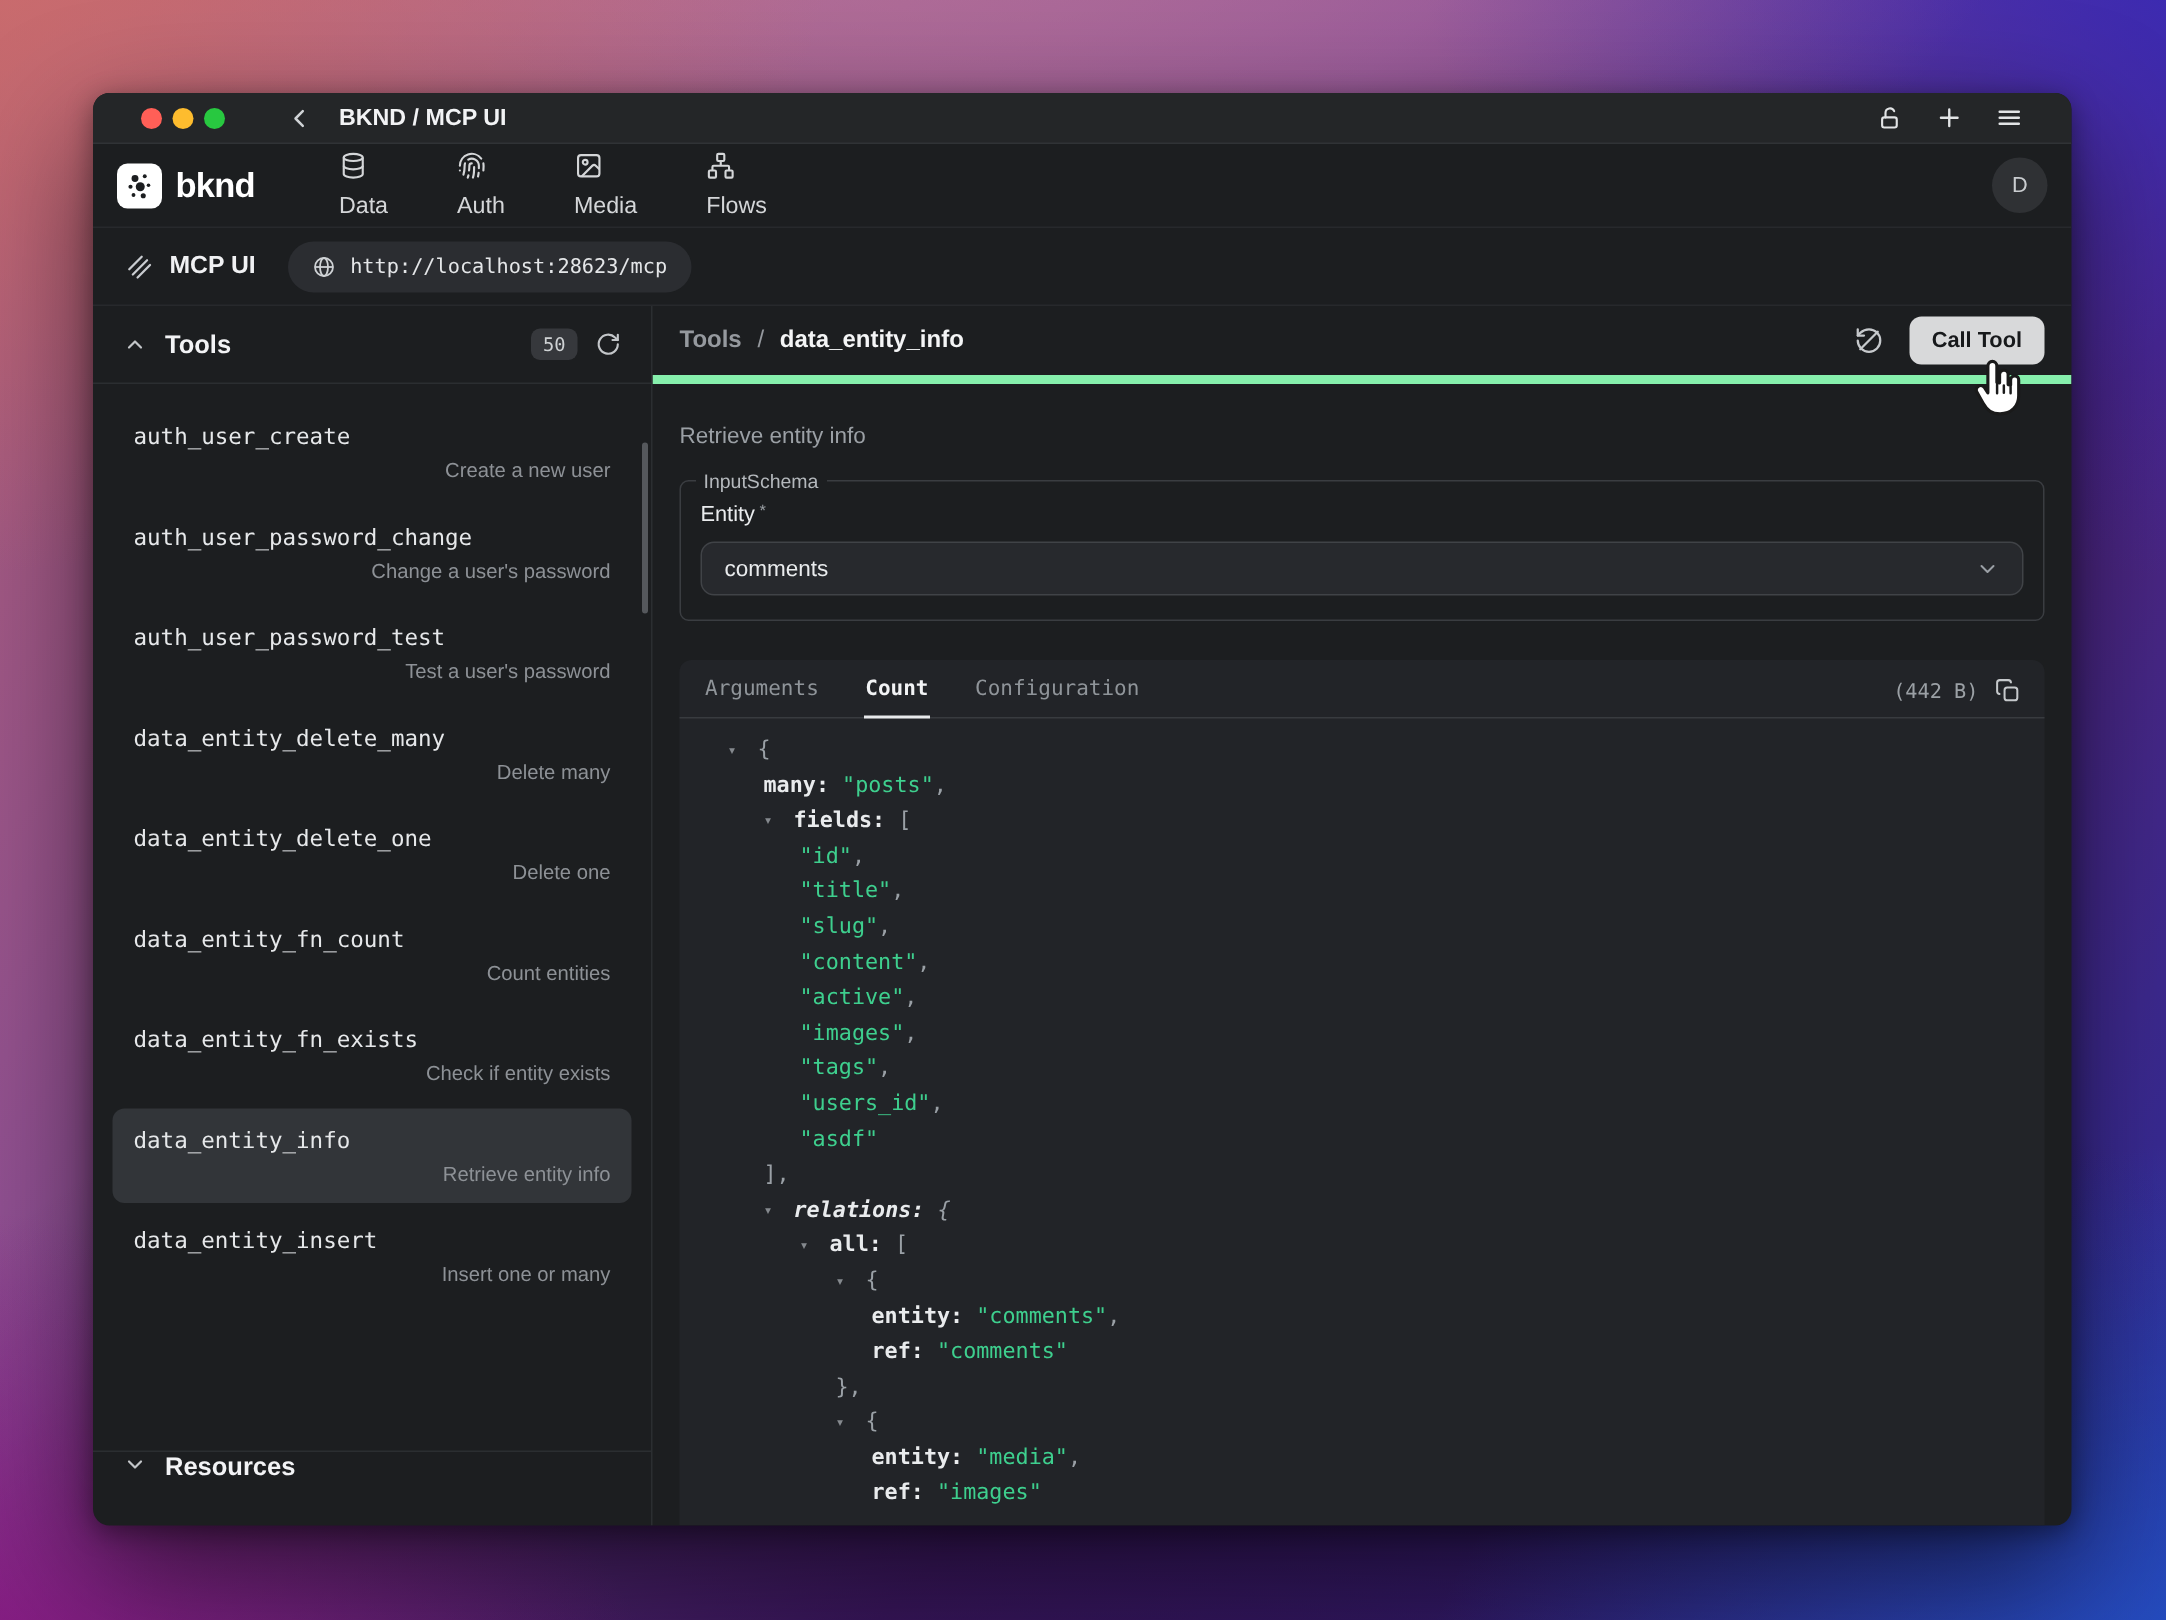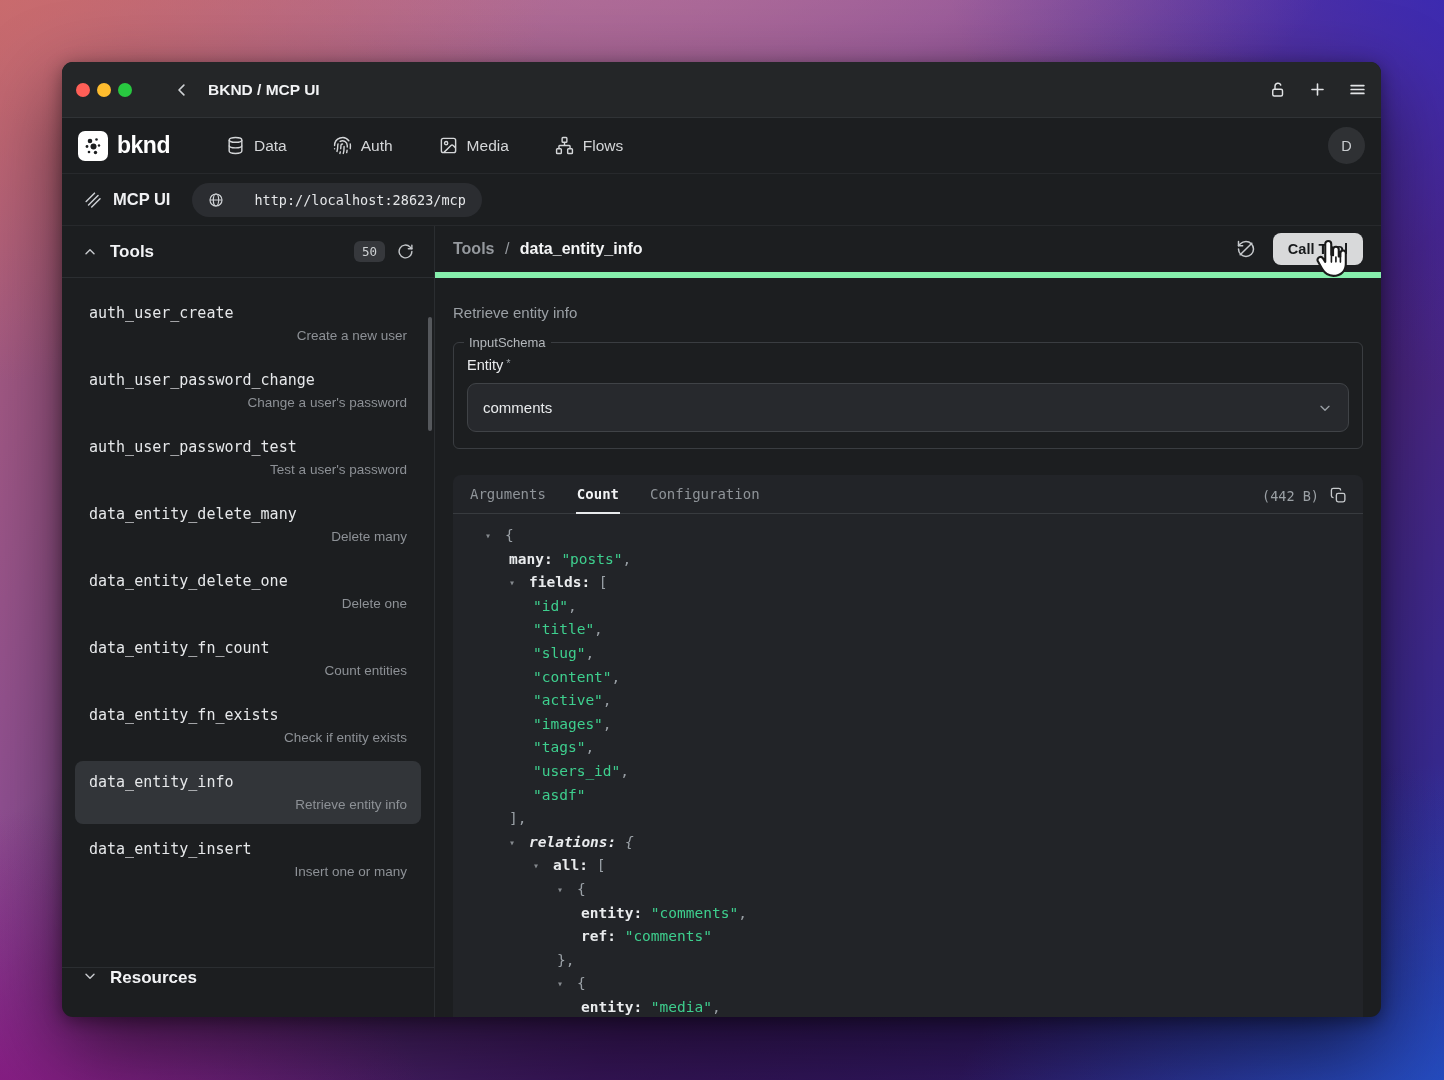--- a/index.html
+++ b/index.html
@@ -19,52 +19,52 @@
 
   .window{
     position:absolute; left:62px; top:62px; width:1319px; height:955px;
     background:#1c1e20; border-radius:11px; overflow:hidden;
     box-shadow:0 30px 80px rgba(0,0,0,.55), 0 4px 18px rgba(0,0,0,.4);
     display:flex; flex-direction:column;
     color:#e8eaec; font-size:15px;
   }
 
   
-  .titlebar{ flex:none; height:56px; background:#242628; border-bottom:1px solid #303336;
-    display:flex; align-items:center; padding:0 14px; }
+  .titlebar{ flex:none; height:34px; background:#242628; border-bottom:1px solid #303336;
+    display:flex; align-items:center; padding:0 32px; }
   .traffic{ display:flex; gap:7px; }
   .traffic span{ width:14px; height:14px; border-radius:50%; display:block; }
   .back-btn{ margin-left:41px; color:#cfd2d5; display:flex; align-items:center; }
   .win-title{ margin-left:17px; font-size:15.5px; font-weight:600; color:#f2f3f5; }
   .titlebar-right{ margin-left:auto; display:flex; align-items:center; gap:21px; color:#e2e4e6; }
   .icon-btn{ display:flex; align-items:center; justify-content:center; }
   .icon-btn svg{ display:block; }
 
   
   .navbar{ flex:none; height:56px; display:flex; align-items:center; padding:0 16px;
     border-bottom:1px solid #27292c; }
   .brand{ display:flex; align-items:center; gap:9px; }
   .brand-logo{ width:30px; height:30px; background:#ffffff; border-radius:7px;
     display:flex; align-items:center; justify-content:center; }
   .brand-text{ font-size:23px; font-weight:800; letter-spacing:-0.5px; color:#fff; }
   .nav-items{ display:flex; gap:46px; margin-left:56px; }
-  .nav-item{ display:flex; align-items:center; gap:9px; color:#d4d6d8; font-size:15.5px; cursor:default; }
+  .nav-item{ display:flex; align-items:flex-start; gap:9px; color:#d4d6d8; font-size:15.5px; cursor:default;flex-direction:column; }
   .nav-item svg{ display:block; }
   .avatar{ margin-left:auto; width:37px; height:37px; border-radius:50%; background:#2f3134;
     display:flex; align-items:center; justify-content:center; font-size:14.5px; color:#c9cccf; }
 
   
   .mcpbar{ flex:none; height:52px; display:flex; align-items:center; padding:0 21px;
     border-bottom:1px solid #27292c; }
   .mcp-title{ display:flex; align-items:center; gap:11px; font-size:16.5px; font-weight:700; color:#f0f1f3; }
   .mcp-title svg{ color:#c9ccd0; }
   .url-pill{ margin-left:22px; height:34px; background:#2b2d31; border-radius:17px;
     display:flex; align-items:center; gap:9px; padding:0 16px; color:#e4e6e8; }
   .url-pill svg{ color:#cfd2d5; }
-  .url-text{ font-family:"DejaVu Sans Mono", monospace; font-size:13.5px; letter-spacing:0;margin-left:21px; }
+  .url-text{ font-family:"DejaVu Sans Mono", monospace; font-size:13.5px; letter-spacing:0; }
 
   
   .body{ flex:1; display:flex; min-height:0; }
 
   
   .sidebar{ flex:none; width:373px; display:flex; flex-direction:column; border-right:1px solid #2b2e31; position:relative; }
   .sidebar-header{ flex:none; height:52px; border-bottom:1px solid #2b2e31;
     display:flex; align-items:center; padding:0 20px; gap:12px; color:#c3c6c9; }
   .section-title{ font-size:17px; font-weight:700; color:#f2f3f5; }
   .count-badge{ margin-left:auto; background:#36383c; color:#cfd2d4; border-radius:6px;
@@ -93,21 +93,21 @@
     border:none; border-radius:8px; padding:8px 15px; font-family:"Liberation Sans",sans-serif; }
 
   .main-content{ flex:1; min-height:0; padding:0 18px; display:flex; flex-direction:column; overflow:hidden; }
   .tool-description{ flex:none; color:#9ba0a5; font-size:15px; margin-top:26px; }
 
   fieldset.input-schema{ flex:none; margin-top:14px; border:1px solid #3a3d41; border-radius:6px;
     padding:2px 13px 16px; }
   fieldset.input-schema legend{ color:#b4b8bc; font-size:13px; padding:0 5px; margin-left:-3px; }
   .field-label{ display:block; font-size:14.5px; color:#e9ebed; margin:5px 0 10px; }
   .required-marker{ color:#9ba0a5; font-size:11px; vertical-align:top; margin-left:3px; }
-  .select{ height:49px; background:#27292d; border:1px solid #404347; border-radius:9px;
+  .select{ height:36px; background:#27292d; border:1px solid #404347; border-radius:9px;
     display:flex; align-items:center; justify-content:space-between; padding:0 15px;
     color:#e9ebed; font-size:15px; }
   .select svg{ color:#9ba0a6; }
 
   .result-card{ margin-top:26px; flex:1; min-height:0; background:#222428;
     border-radius:8px 8px 0 0; position:relative; display:flex; flex-direction:column; }
   .tabs{ flex:none; display:flex; gap:29px; padding:0 16px; height:39px; border-bottom:1px solid #383b3f; }
   .tab{ font-family:"DejaVu Sans Mono", monospace; font-size:14px; color:#8f9499;
     display:flex; align-items:center; border-bottom:2px solid transparent; margin-bottom:-1px; padding:0 1px; cursor:default; }
   .tab.active{ color:#f2f3f5; font-weight:700; border-bottom-color:#e8eaec; }

